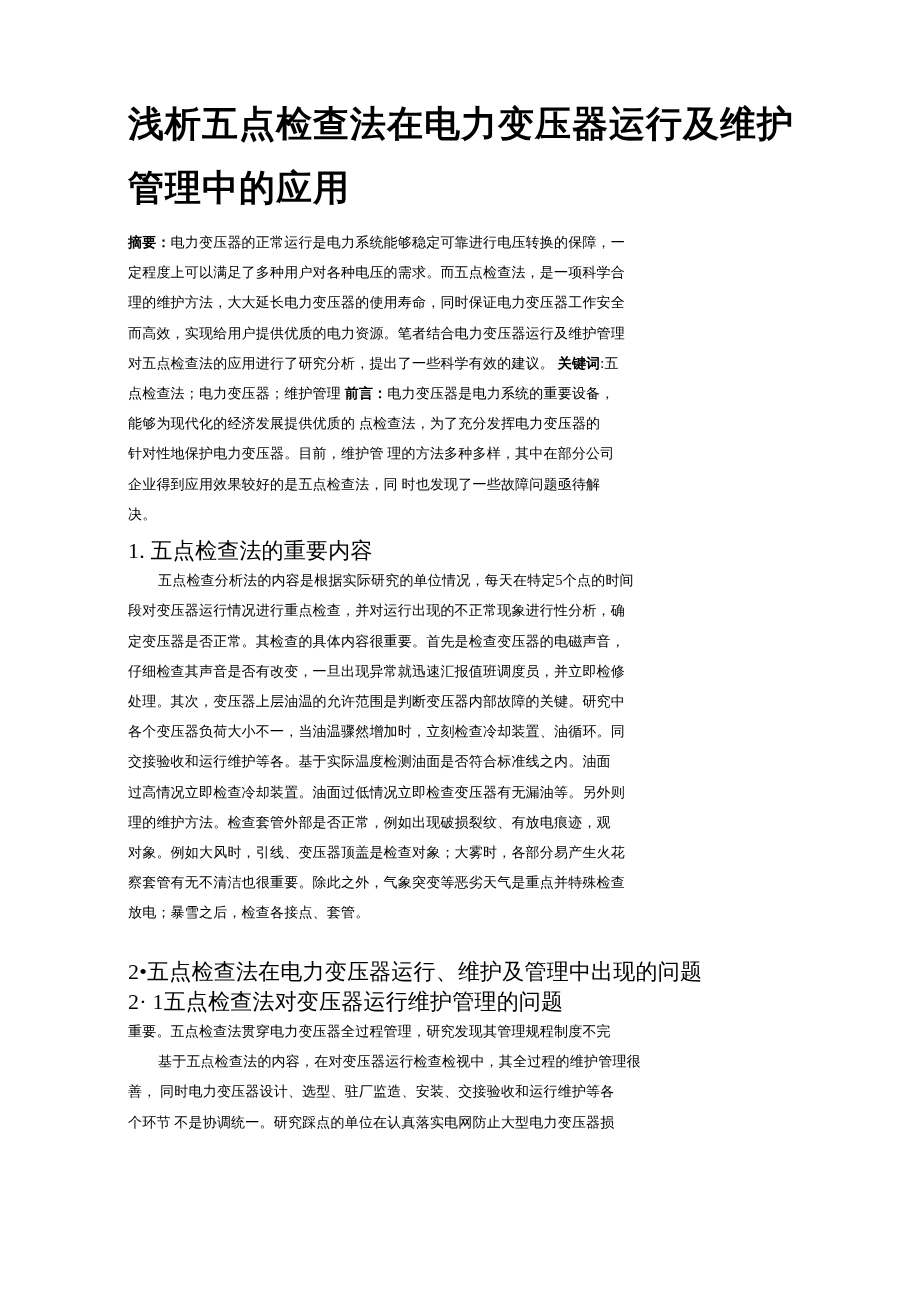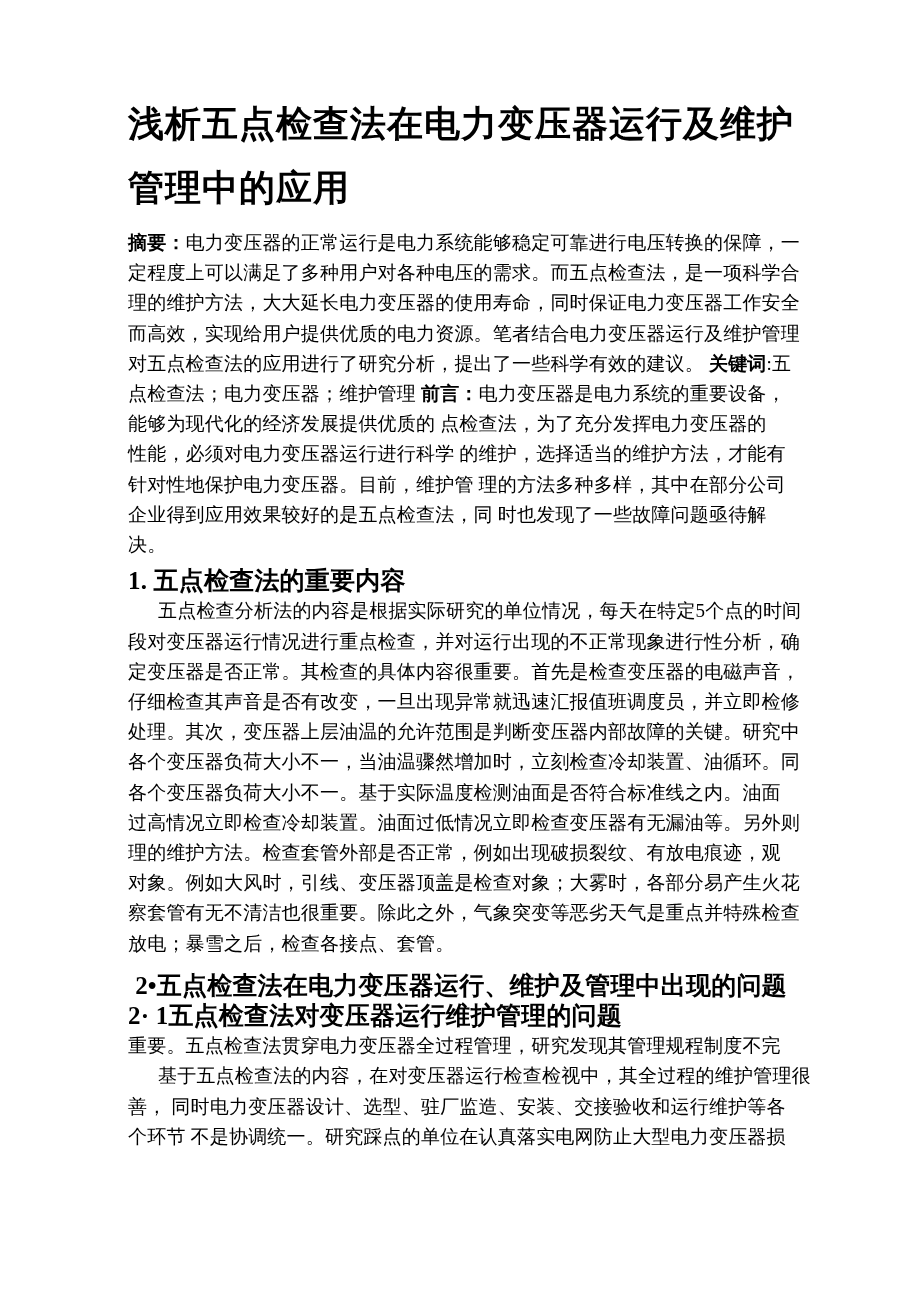--- a/index.html
+++ b/index.html
@@ -18,72 +18,71 @@
   .title {
     font-size: 36px;
     font-weight: bold;
     line-height: 64px;
     margin: 0 0 8px 0;
     letter-spacing: 1px;
   }
   .title .tline { display: block; white-space: nowrap; }
   .para { margin: 0; }
   .line {
-    font-size: 19px;
+    font-size: 14px;
     line-height: 30.2px;
     white-space: nowrap;
     letter-spacing: 0.2px;
   }
   .line .b { font-weight: bold; }
   .indent { text-indent: 30px; }
   .h2 {
-    font-size: 25px;
-    font-weight: bold;
+    font-size: 22px;
+    font-weight: normal;
     line-height: 30.2px;
     margin: 6px 0 0 0;
     white-space: nowrap;
     letter-spacing: 0.2px;
   }
-  .h2.gap { margin-top: 12px; text-align: center; }
+  .h2.gap { margin-top: 28px; }
   .h2.nogap { margin-top: 0; }
 </style>
 </head>
 <body>
 
 <div class="page">
 
   <h1 class="title">
     <span class="tline">浅析五点检查法在电力变压器运行及维护</span>
     <span class="tline">管理中的应用</span>
   </h1>
 
   <div class="para">
     <div class="line"><span class="b">摘要：</span><span>电力变压器的正常运行是电力系统能够稳定可靠进行电压转换的保障，一</span></div>
     <div class="line">定程度上可以满足了多种用户对各种电压的需求。而五点检查法，是一项科学合</div>
     <div class="line">理的维护方法，大大延长电力变压器的使用寿命，同时保证电力变压器工作安全</div>
     <div class="line">而高效，实现给用户提供优质的电力资源。笔者结合电力变压器运行及维护管理</div>
     <div class="line"><span>对五点检查法的应用进行了研究分析，提出了一些科学有效的建议。 </span><span class="b">关键词</span><span>:五</span></div>
     <div class="line"><span>点检查法；电力变压器；维护管理 </span><span class="b">前言：</span><span>电力变压器是电力系统的重要设备，</span></div>
     <div class="line">能够为现代化的经济发展提供优质的 点检查法，为了充分发挥电力变压器的</div>
-    <div class="line">性能，必须对电力变压器运行进行科学 的维护，选择适当的维护方法，才能有</div>
     <div class="line">针对性地保护电力变压器。目前，维护管 理的方法多种多样，其中在部分公司</div>
     <div class="line">企业得到应用效果较好的是五点检查法，同 时也发现了一些故障问题亟待解</div>
     <div class="line">决。</div>
   </div>
 
   <h2 class="h2">1. 五点检查法的重要内容</h2>
 
   <div class="para">
     <div class="line indent">五点检查分析法的内容是根据实际研究的单位情况，每天在特定5个点的时间</div>
     <div class="line">段对变压器运行情况进行重点检查，并对运行出现的不正常现象进行性分析，确</div>
     <div class="line">定变压器是否正常。其检查的具体内容很重要。首先是检查变压器的电磁声音，</div>
     <div class="line">仔细检查其声音是否有改变，一旦出现异常就迅速汇报值班调度员，并立即检修</div>
     <div class="line">处理。其次，变压器上层油温的允许范围是判断变压器内部故障的关键。研究中</div>
     <div class="line">各个变压器负荷大小不一，当油温骤然增加时，立刻检查冷却装置、油循环。同</div>
-    <div class="line">各个变压器负荷大小不一。基于实际温度检测油面是否符合标准线之内。油面</div>
+    <div class="line">交接验收和运行维护等各。基于实际温度检测油面是否符合标准线之内。油面</div>
     <div class="line">过高情况立即检查冷却装置。油面过低情况立即检查变压器有无漏油等。另外则</div>
     <div class="line">理的维护方法。检查套管外部是否正常，例如出现破损裂纹、有放电痕迹，观</div>
     <div class="line">对象。例如大风时，引线、变压器顶盖是检查对象；大雾时，各部分易产生火花</div>
     <div class="line">察套管有无不清洁也很重要。除此之外，气象突变等恶劣天气是重点并特殊检查</div>
     <div class="line">放电；暴雪之后，检查各接点、套管。</div>
   </div>
 
   <h2 class="h2 gap">2•五点检查法在电力变压器运行、维护及管理中出现的问题</h2>
   <h2 class="h2 nogap">2· 1五点检查法对变压器运行维护管理的问题</h2>
 

